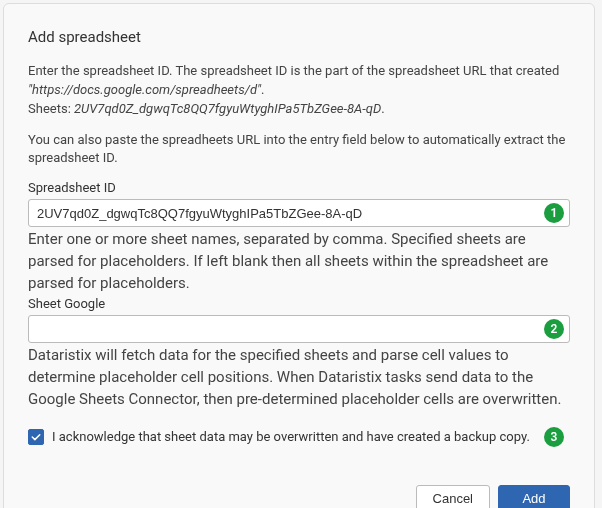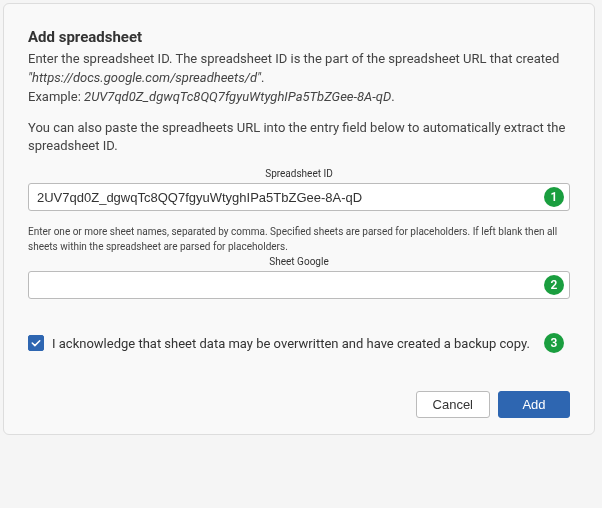--- a/index.html
+++ b/index.html
@@ -15,42 +15,41 @@
       width: 592px;
       margin: 3px 3px;
       background: #f9f9f9;
       border: 1px solid #ddd;
       border-radius: 6px;
       padding: 24px 24px 16px 24px;
       position: relative;
     }
     .title {
       font-size: 15px;
-      font-weight: 700;
+      font-weight: 400;
       color: #333;
-      margin-bottom: 4px;
+      margin-bottom: 16px;
     }
     .description {
       font-size: 13px;
       color: #444;
       line-height: 1.45;
       margin-bottom: 12px;
     }
     .description .url-example {
       font-style: italic;
     }
     .description .id-example {
       font-style: italic;
     }
     .label {
-      font-size: 10px;
+      font-size: 13px;
       color: #333;
       margin-bottom: 4px;
       margin-top: 2px;
-      text-align: center;
     }
     .input-row {
       position: relative;
       display: flex;
       align-items: center;
     }
     .text-input {
       width: 100%;
       padding: 5px 8px;
       font-size: 13px;
@@ -70,29 +69,29 @@
       color: #fff;
       font-size: 12px;
       font-weight: 600;
       display: flex;
       align-items: center;
       justify-content: center;
       top: 50%;
       transform: translateY(-50%);
     }
     .help {
-      font-size: 10px;
+      font-size: 15px;
       color: #444;
       line-height: 1.45;
-      margin-top: 14px;
+      margin-top: 2px;
     }
     .checkbox-row {
       display: flex;
       align-items: center;
-      margin-top: 36px;
+      margin-top: 18px;
       position: relative;
     }
     .checkbox {
       width: 16px;
       height: 16px;
       border-radius: 2px;
       border: 1px solid #2e66b1;
       background: #2e66b1;
       display: inline-flex;
       align-items: center;
@@ -145,39 +144,40 @@
 <body>
 
 <div class="dialog">
 
   <div class="title">Add spreadsheet</div>
 
   <div class="description">
     <span>Enter the spreadsheet ID. The spreadsheet ID is the part of the spreadsheet URL that created</span>
     <span class="url-example">"https://docs.google.com/spreadheets/d"</span><span>.</span>
     <br>
-    <span>Example: </span><span class="id-example">2UV7qd0Z_dgwqTc8QQ7fgyuWtyghIPa5TbZGee-8A-qD</span><span>.</span>
+    <span>Sheets: </span><span class="id-example">2UV7qd0Z_dgwqTc8QQ7fgyuWtyghIPa5TbZGee-8A-qD</span><span>.</span>
   </div>
 
   <div class="description">You can also paste the spreadheets URL into the entry field below to automatically extract the spreadsheet ID.</div>
 
   <div class="label">Spreadsheet ID</div>
   <div class="input-row">
     <input type="text" class="text-input" value="2UV7qd0Z_dgwqTc8QQ7fgyuWtyghIPa5TbZGee-8A-qD" style="">
     <div class="badge">1</div>
   </div>
 
   <div class="help">Enter one or more sheet names, separated by comma. Specified sheets are parsed for placeholders. If left blank then all sheets within the spreadsheet are parsed for placeholders.</div>
 
   <div class="label">Sheet Google</div>
   <div class="input-row">
     <input type="text" class="text-input" value="" style="">
     <div class="badge">2</div>
   </div>
 
+  <div class="help">Dataristix will fetch data for the specified sheets and parse cell values to determine placeholder cell positions. When Dataristix tasks send data to the Google Sheets Connector, then pre-determined placeholder cells are overwritten.</div>
 
   <div class="checkbox-row">
     <span class="checkbox">
       <svg viewBox="0 0 16 16">
         <path d="M3 8 L6.5 11.5 L13 5" stroke="#fff" stroke-width="2" fill="none" stroke-linecap="round" stroke-linejoin="round"></path>
       </svg>
     </span>
     <span class="checkbox-label">I acknowledge that sheet data may be overwritten and have created a backup copy.</span>
     <div class="checkbox-badge">3</div>
   </div>

